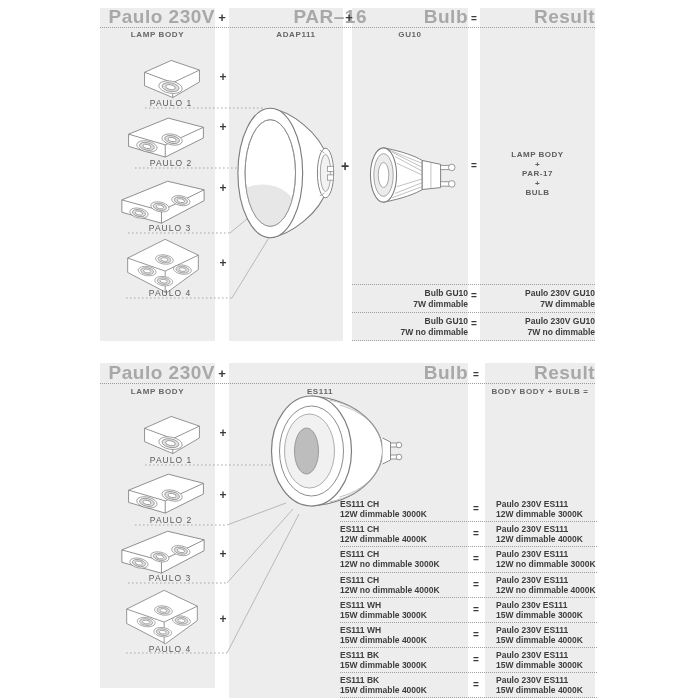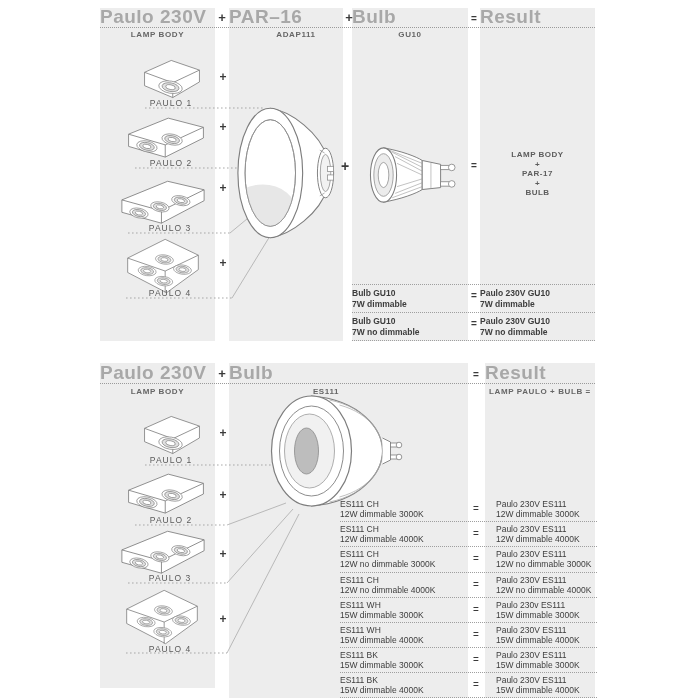--- a/index.html
+++ b/index.html
@@ -1,38 +1,38 @@
 <!DOCTYPE html>
 <html><head>
 <meta charset="utf-8">
 <style>
   html,body{margin:0;padding:0;background:#fff;}
   .canvas{position:relative;width:700px;height:700px;background:#fff;
           font-family:"Liberation Sans",sans-serif;overflow:hidden;}
   .col{position:absolute;background:#ededed;}
   .hdr{position:absolute;font-weight:bold;font-size:19px;color:#a8a8a8;
-       text-align:left;letter-spacing:.5px;}
+       text-align:right;letter-spacing:.5px;}
   .hdr-rule{position:absolute;border-top:1.5px dotted #9a9a9a;height:0;}
   .sub{position:absolute;font-size:8px;font-weight:bold;color:#666;
        text-align:center;letter-spacing:.6px;}
   .sym{position:absolute;font-weight:bold;color:#3a3a3a;text-align:center;
        font-size:13px;width:16px;}
   .sym.small{font-size:10px;}
   .plab{position:absolute;font-size:8.5px;color:#5a5a5a;letter-spacing:1px;
         text-align:center;width:80px;}
   .illu{position:absolute;}
   .rstack{position:absolute;text-align:center;font-size:8px;font-weight:bold;
           color:#5d5d5d;line-height:9.5px;letter-spacing:.5px;}
   .sep{position:absolute;border-top:1px dotted #9f9f9f;height:0;}
   .rowcell{position:absolute;font-size:8.5px;font-weight:bold;color:#3d3d3d;
            line-height:10.5px;}
-  .rowcell.center{text-align:left;}
+  .rowcell.center{text-align:right;}
   .stack{position:absolute;}
   .stack .r{height:25.2px;box-sizing:border-box;padding-top:3px;
-            font-size:8.5px;font-weight:normal;color:#3d3d3d;line-height:10px;}
+            font-size:8.5px;font-weight:bold;color:#3d3d3d;line-height:10px;}
   .stack.eqs .r{text-align:center;padding-top:0;line-height:25.2px;
                 font-size:10px;color:#3a3a3a;}
   svg.overlay{position:absolute;pointer-events:none;}
   .dotline{stroke:#9f9f9f;stroke-width:.9;stroke-dasharray:1.6 2.4;fill:none;}
   .diagline{stroke:#ababab;stroke-width:.8;fill:none;}
 </style>
 </head>
 <body>
 
 <svg width="0" height="0" style="position:absolute" aria-hidden="true">
@@ -268,22 +268,22 @@
     <div class="col" style="left:485px;top:363px;width:110px;height:335px"></div>
 
     <div class="hdr" style="left:100px;top:362px;width:115px">Paulo 230V</div>
     <div class="sym" style="left:214px;top:366px">+</div>
     <div class="hdr" style="left:229px;top:362px;width:239px">Bulb</div>
     <div class="sym small" style="left:468px;top:369px">=</div>
     <div class="hdr" style="left:485px;top:362px;width:110px">Result</div>
     <div class="hdr-rule" style="left:100px;top:383px;width:495px"></div>
 
     <div class="sub" style="left:100px;top:387px;width:115px">LAMP BODY</div>
-    <div class="sub" style="left:229px;top:387px;width:194px">ES111</div>
-    <div class="sub" style="left:485px;top:387px;width:110px">LAMP PAULO + BULB =</div>
+    <div class="sub" style="left:223px;top:387px;width:194px">ES111</div>
+    <div class="sub" style="left:485px;top:387px;width:110px">BODY BODY + BULB =</div>
 
     <svg class="overlay" style="left:100px;top:363px" width="500" height="335" viewBox="0 0 500 335">
       <path class="dotline" d="M45,102 H172"></path>
       <path class="dotline" d="M35,162 H127"></path>
       <path class="dotline" d="M28,220 H127"></path>
       <path class="dotline" d="M26,290 H127"></path>
       <path class="diagline" d="M127,162 L186,140"></path>
       <path class="diagline" d="M127,220 L193,146"></path>
       <path class="diagline" d="M127,290 L199,151"></path>
     </svg>

